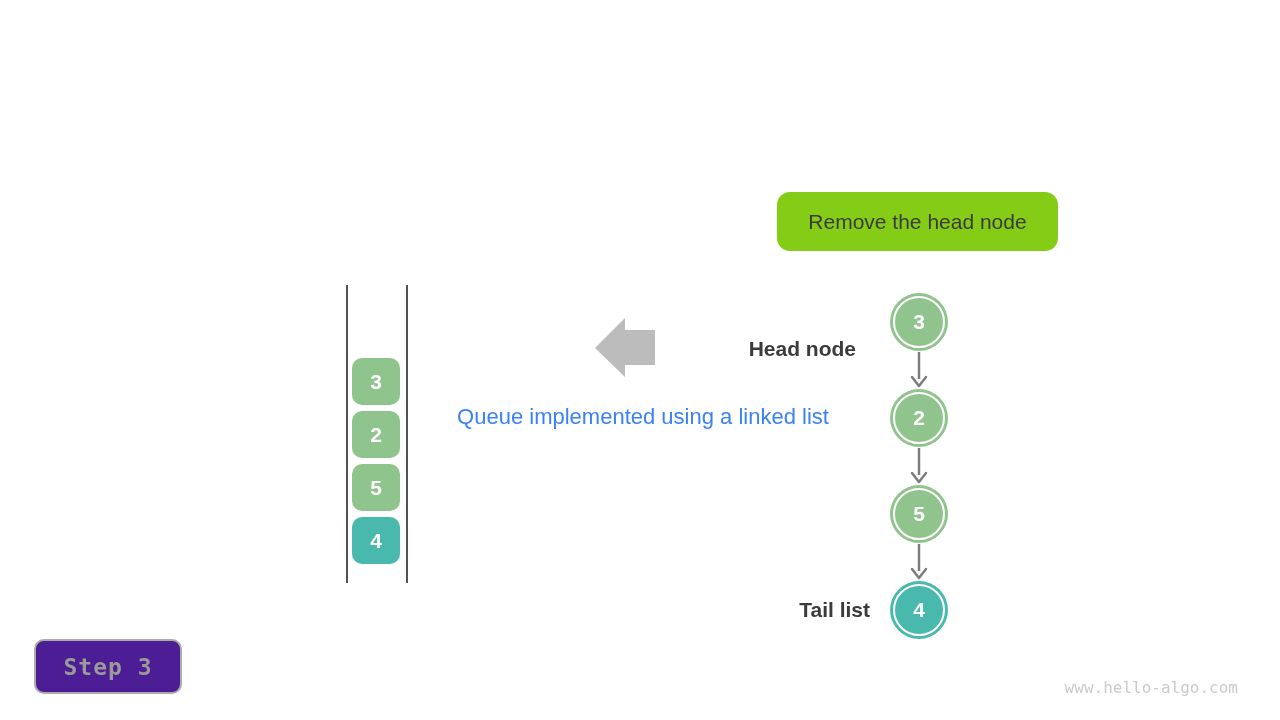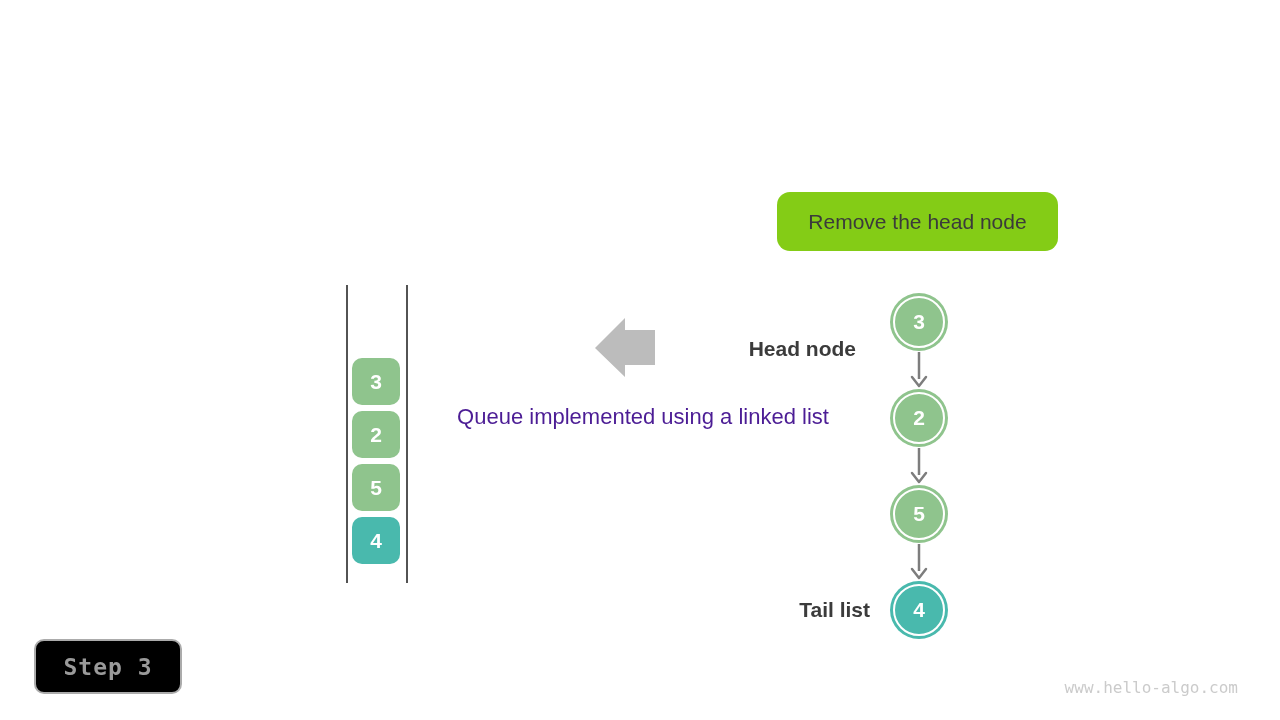--- a/index.html
+++ b/index.html
@@ -20,21 +20,21 @@
     font-size: 22px; color: #3d3d3d;
   }
   .remove-badge {
     position: absolute; left: 777px; top: 192px; width: 281px; height: 59px;
     background: #84cc16; border-radius: 13px;
     display: flex; align-items: center; justify-content: center;
     font-size: 21px; color: #3b3b3b;
   }
   .step-badge {
     position: absolute; left: 34px; top: 639px; width: 144px; height: 51px;
-    background: #000000; border: 2px solid #ababab; border-radius: 10px;
+    background: #4c1d95; border: 2px solid #ababab; border-radius: 10px;
     display: flex; align-items: center; justify-content: center;
     font-family: "DejaVu Sans Mono", monospace;
     font-weight: bold; font-size: 23px; color: #9a9a9a;
     letter-spacing: 1px;
   }
 
   
   .qline {
     position: absolute; top: 285px; width: 2px; height: 298px; background: #535353;
   }
@@ -45,21 +45,21 @@
     width: 48px; height: 47px; margin-bottom: 6px;
     border-radius: 10px;
     display: flex; align-items: center; justify-content: center;
     color: #ffffff; font-size: 21px; font-weight: 600;
   }
 
   
   .big-arrow { position: absolute; left: 595px; top: 318px; }
   .caption {
     position: absolute; left: 438px; top: 404px; width: 410px;
-    text-align: center; font-size: 22px; color: #4c1d95;
+    text-align: center; font-size: 22px; color: #3b82f6;
   }
 
   
   .list-column {
     position: absolute; left: 889px; top: 292px; width: 60px;
     display: flex; flex-direction: column; align-items: center;
   }
   .node-wrap {
     width: 59px; height: 59px;
     display: flex; align-items: center; justify-content: center;

